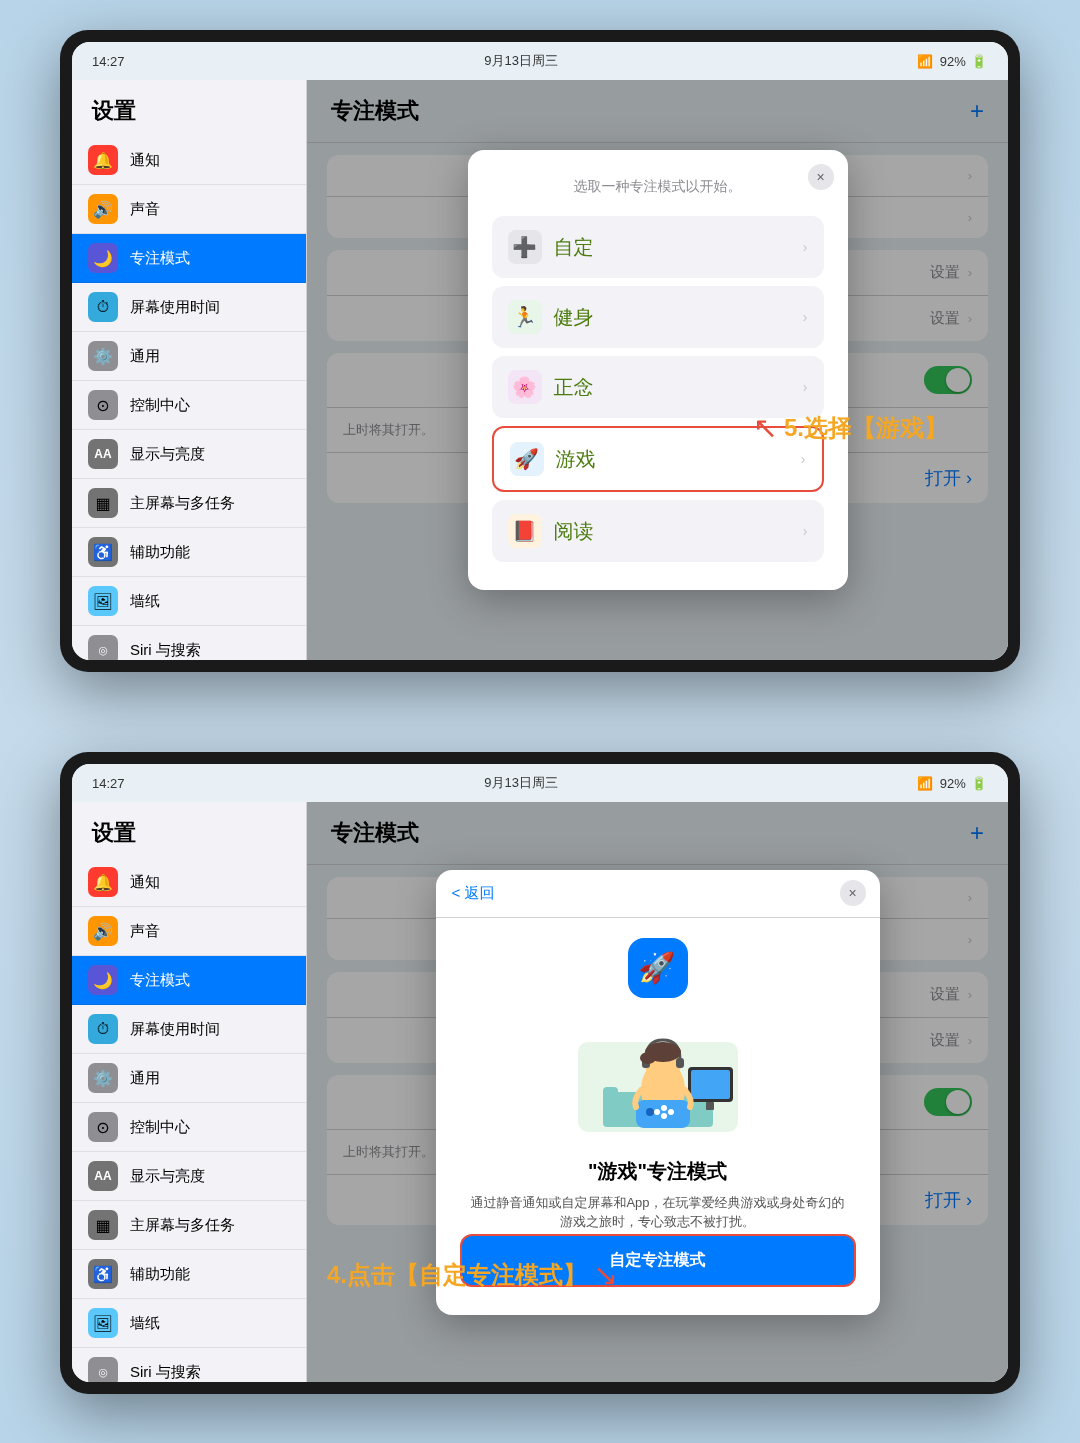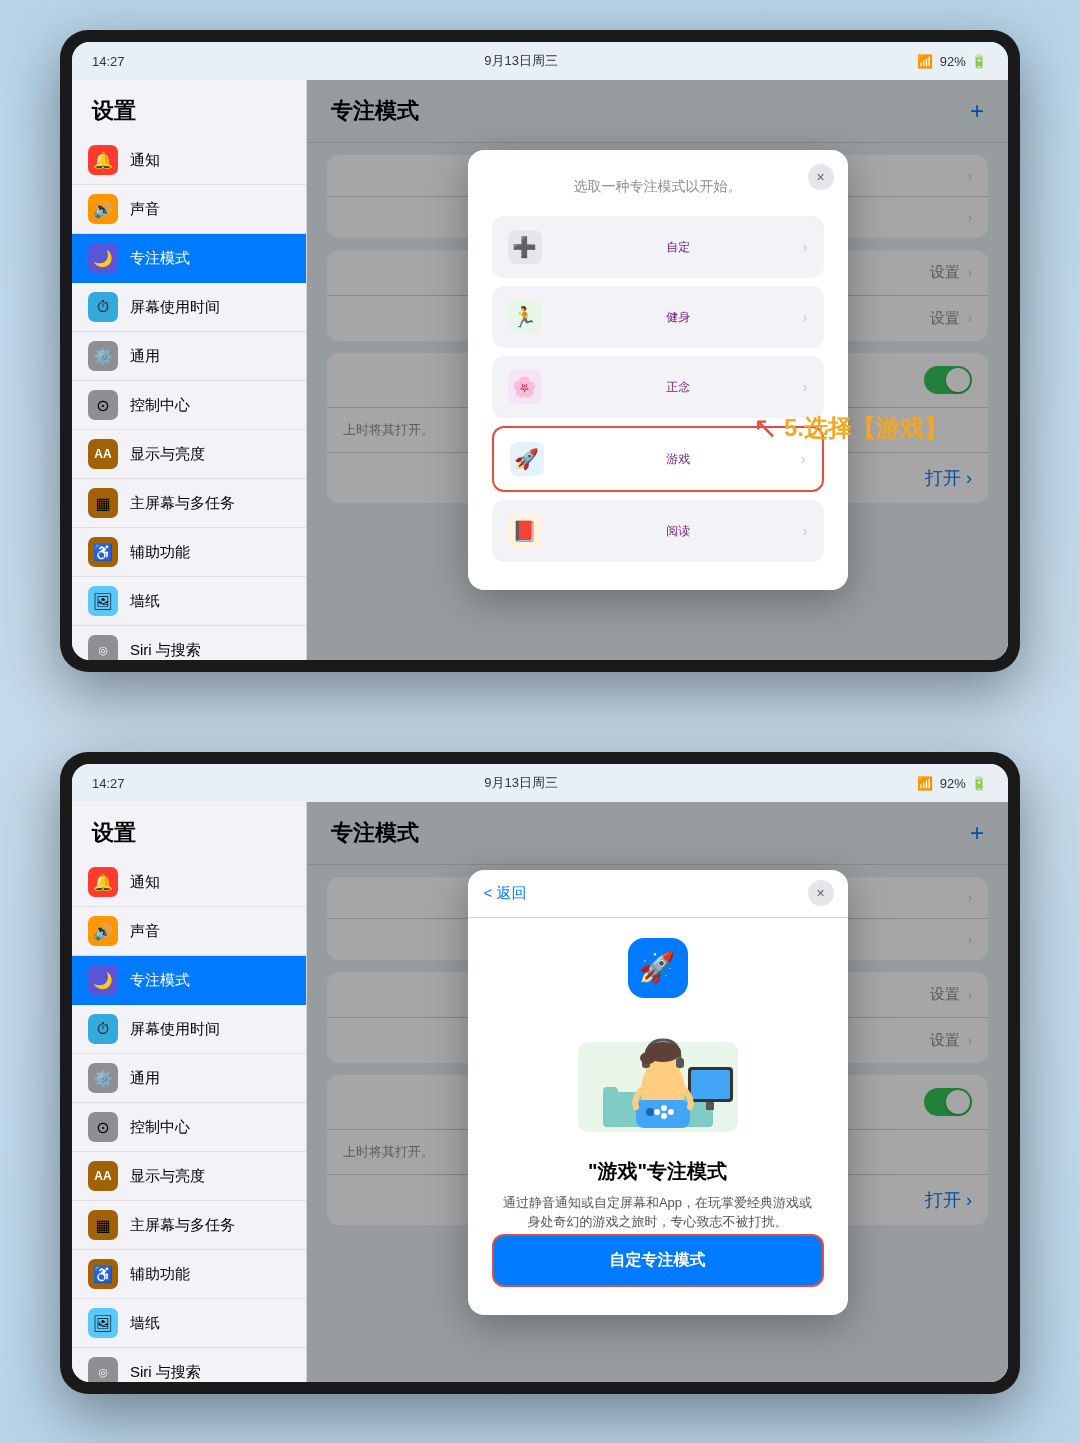--- a/index.html
+++ b/index.html
@@ -92,21 +92,21 @@
       justify-content: center;
       font-size: 16px;
       flex-shrink: 0;
     }
     .sidebar-item-label {
       font-size: 15px;
       color: #000;
     }
     .icon-red { background: #ff3b30; }
     .icon-orange { background: #ff9500; }
-    .icon-blue { background: #a16207; }
+    .icon-blue { background: #737373; }
     .icon-purple { background: #5856d6; }
     .icon-indigo { background: #34aadc; }
     .icon-teal { background: #5ac8fa; }
     .icon-gray { background: #8e8e93; }
 
     
     .main-content {
       flex: 1;
       background: #e8f0f5;
       position: relative;
@@ -244,35 +244,34 @@
       border-radius: 8px;
       display: flex;
       align-items: center;
       justify-content: center;
       font-size: 18px;
       margin-right: 12px;
       flex-shrink: 0;
     }
     .option-label {
       flex: 1;
-      font-size: 12px;
+      font-size: 20px;
       font-weight: 500;
-      color: #701a75;
-      text-align: center;
+      color: #4d7c0f;
     }
     .option-chevron {
       color: #c7c7cc;
       font-size: 14px;
     }
 
     
     .modal2 {
       background: #fff;
       border-radius: 16px;
-      width: 380px;
+      width: 444px;
       padding: 0;
       position: relative;
       box-shadow: 0 10px 40px rgba(0,0,0,0.3);
       overflow: hidden;
     }
     .modal2-nav {
       display: flex;
       align-items: center;
       padding: 14px 16px;
       border-bottom: 0.5px solid #d1d1d6;
@@ -691,17 +690,21 @@
               </div>
 
               <div class="modal2-heading">"游戏"专注模式</div>
 
               <div class="modal2-desc">通过静音通知或自定屏幕和App，在玩掌爱经典游戏或身处奇幻的游戏之旅时，专心致志不被打扰。</div>
 
               <div class="modal2-btn">自定专注模式</div>
             </div>
           </div>
 
+          <div style="position:absolute; left:20px; bottom:90px; z-index:300; pointer-events:none; display:flex; align-items:center; gap:6px;">
+            <span class="yellow-annotation">4.点击【自定专注模式】</span>
+            <span style="font-size:30px; color:#e74c3c;">↘</span>
+          </div>
         </div>
       </div>
     </div>
   </div>
 </div>
 
 </body></html>

